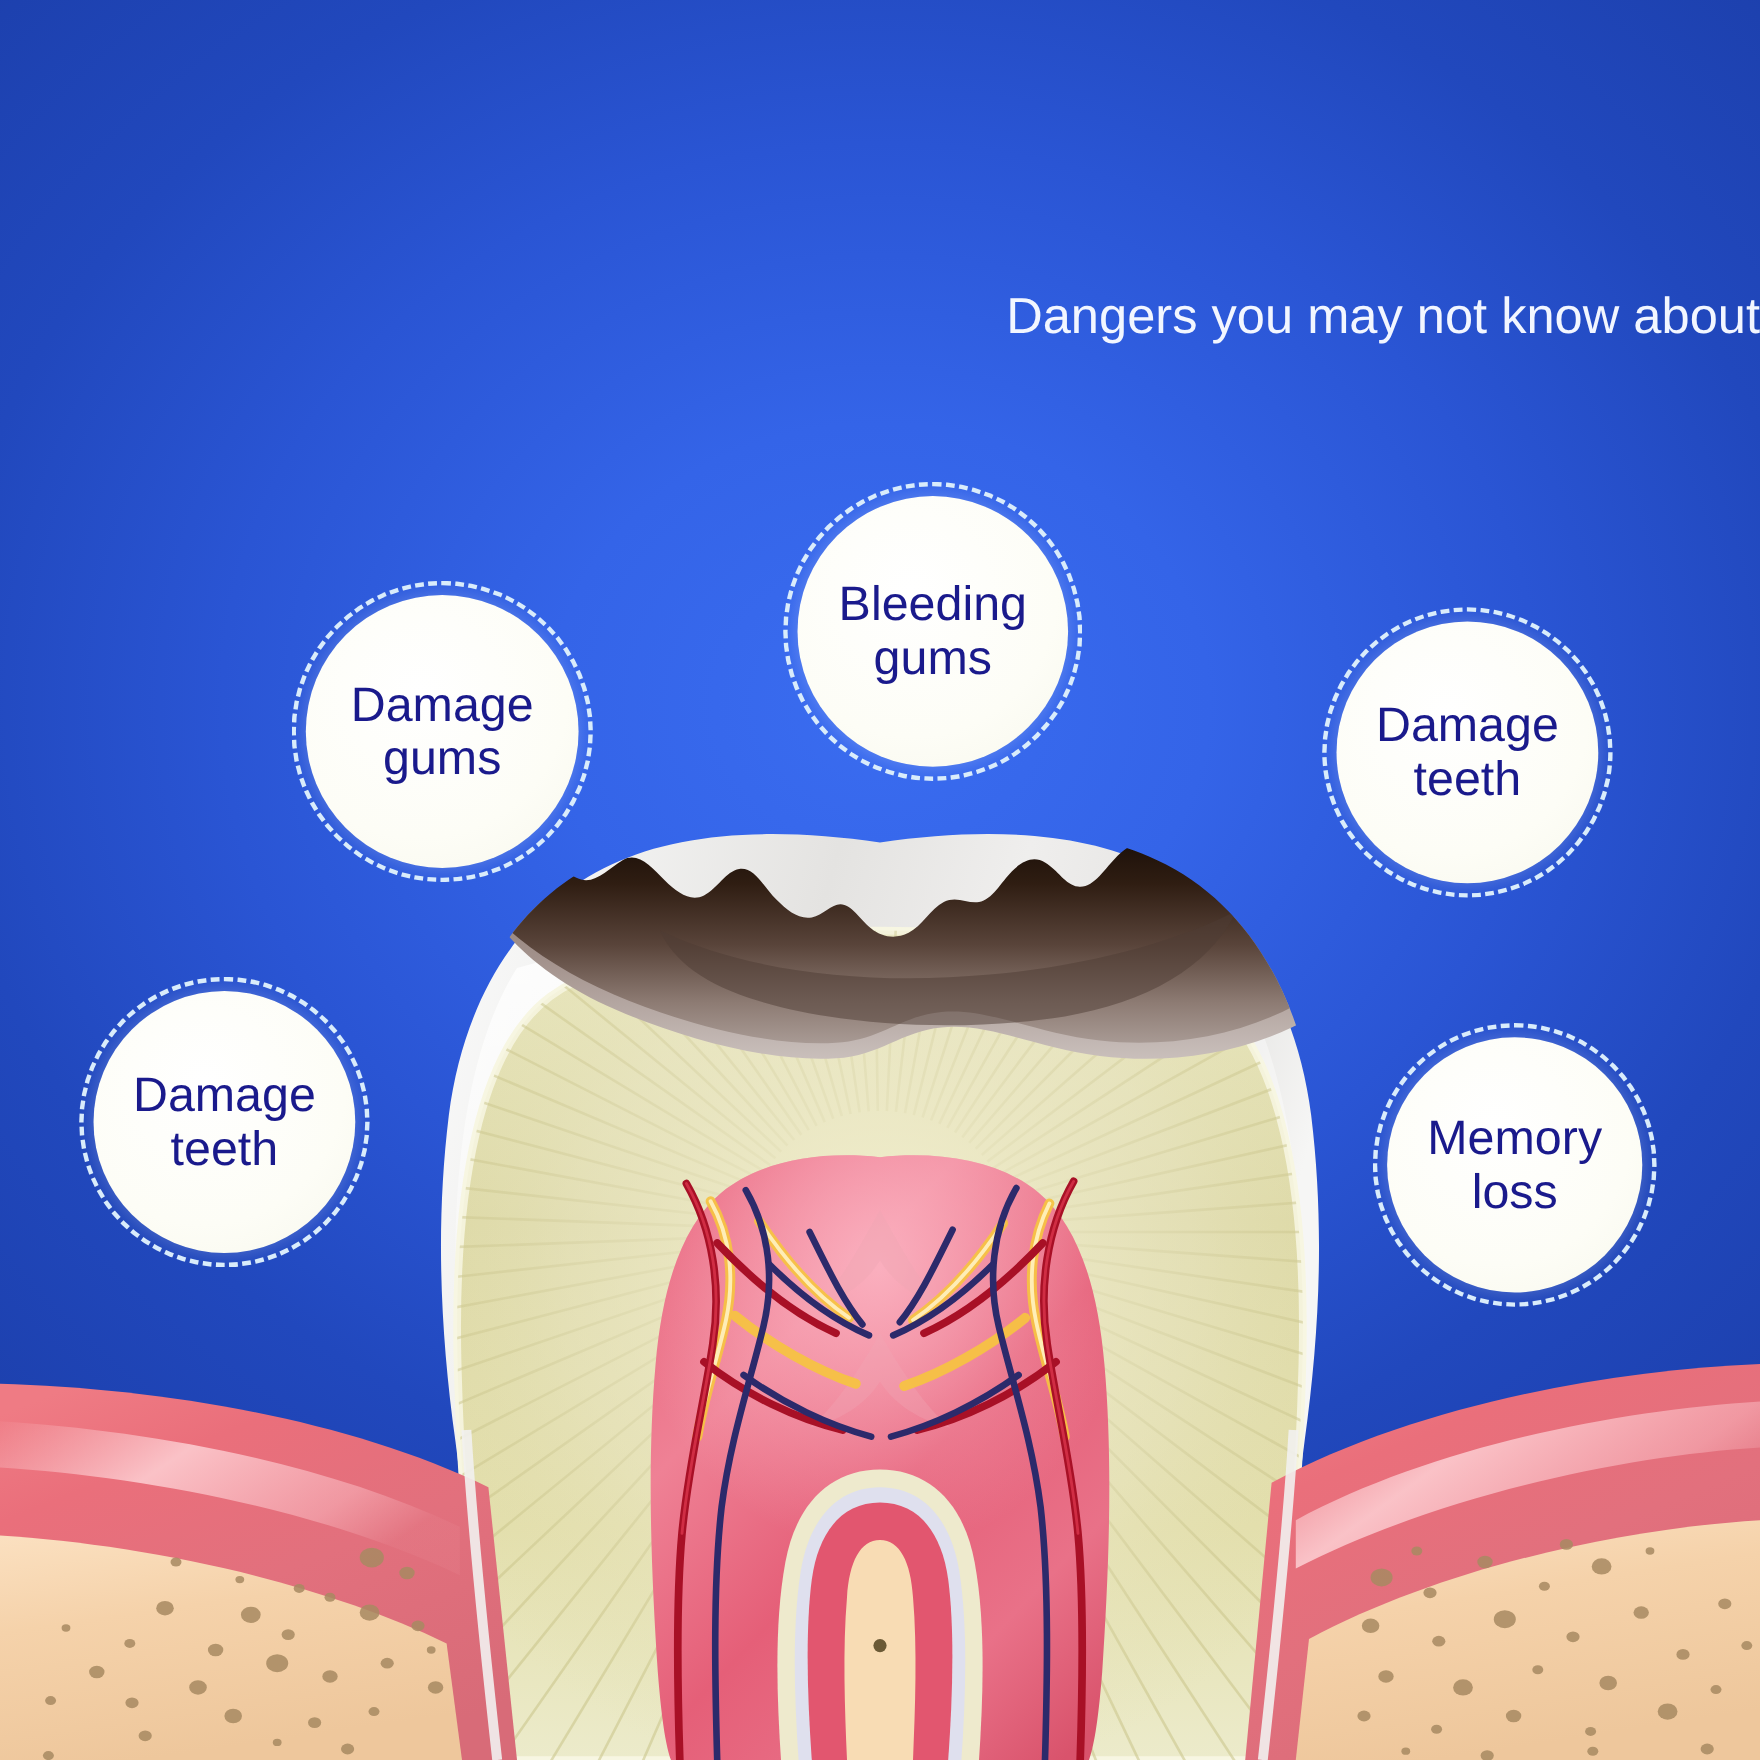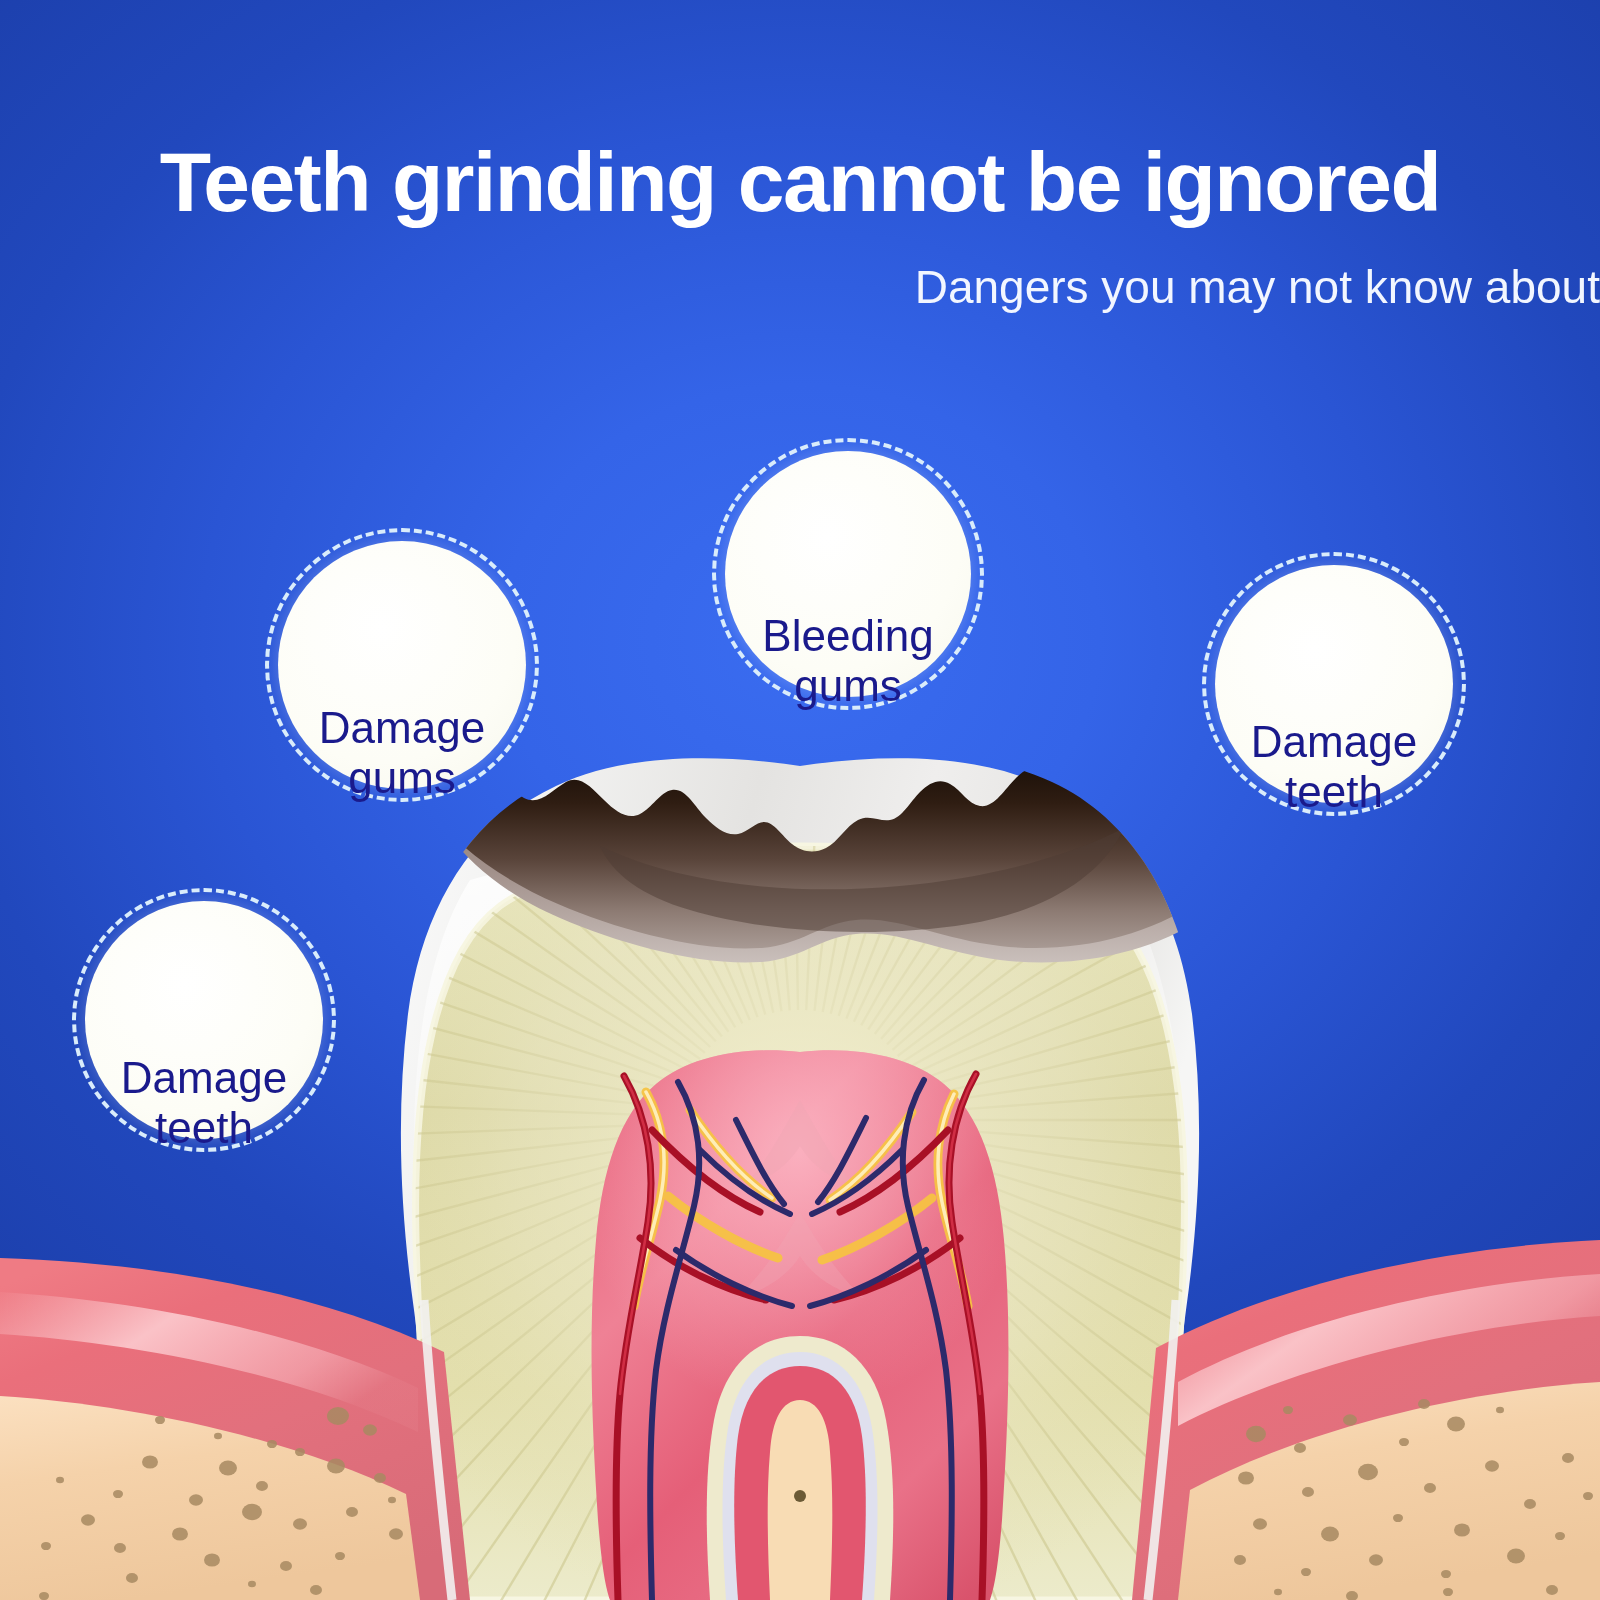--- a/index.html
+++ b/index.html
@@ -41,21 +41,21 @@
     white-space:nowrap;
   }
 
   
   #tooth-art { position:absolute; left:0; top:0; width:1600px; height:1600px; }
 
   
   .badge {
     position:absolute;
     border-radius:50%;
-    display:flex; align-items:flex-end; justify-content:center;
+    display:flex; align-items:center; justify-content:center;
   }
   .badge .ring {
     position:absolute; inset:0;
     border-radius:50%;
     border:4px dashed #d9ecfb;
   }
   .badge .disc {
     position:absolute;
     inset:13px;
     border-radius:50%;
@@ -519,21 +519,20 @@
           <ellipse cx="1588" cy="1496" rx="5" ry="4.1"></ellipse>
         </g>
     </g>
 
     <g fill="none" stroke="#f2f1ef" stroke-width="9" opacity="0.9">
       <path d="M424 1300 C 430 1400 442 1510 452 1600"></path>
       <path d="M1176 1300 C 1170 1400 1158 1510 1148 1600"></path>
     </g>
   </svg>
 
-  <div id="title">Teeth grinding cannot be ignored</div>
   <div id="subtitle">Dangers you may not know about</div>
 
   <div class="badge" style="left:265px; top:528px; width:274px; height:274px;">
     <div class="ring"></div>
     <div class="disc"></div>
     <div class="txt">
       <div>Damage</div>
       <div>gums</div>
     </div>
   </div>
@@ -558,14 +557,22 @@
 
   <div class="badge" style="left:72px; top:888px; width:264px; height:264px;">
     <div class="ring"></div>
     <div class="disc"></div>
     <div class="txt">
       <div>Damage</div>
       <div>teeth</div>
     </div>
   </div>
 
+  <div class="badge" style="left:1248px; top:930px; width:258px; height:258px;">
+    <div class="ring"></div>
+    <div class="disc"></div>
+    <div class="txt">
+      <div>Memory</div>
+      <div>loss</div>
+    </div>
+  </div>
 
 </div>
 
 </body></html>

